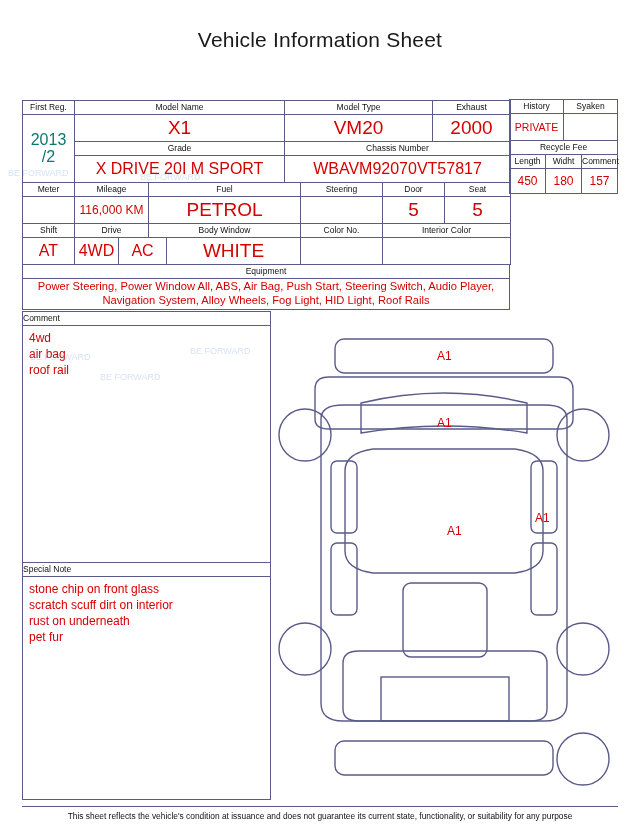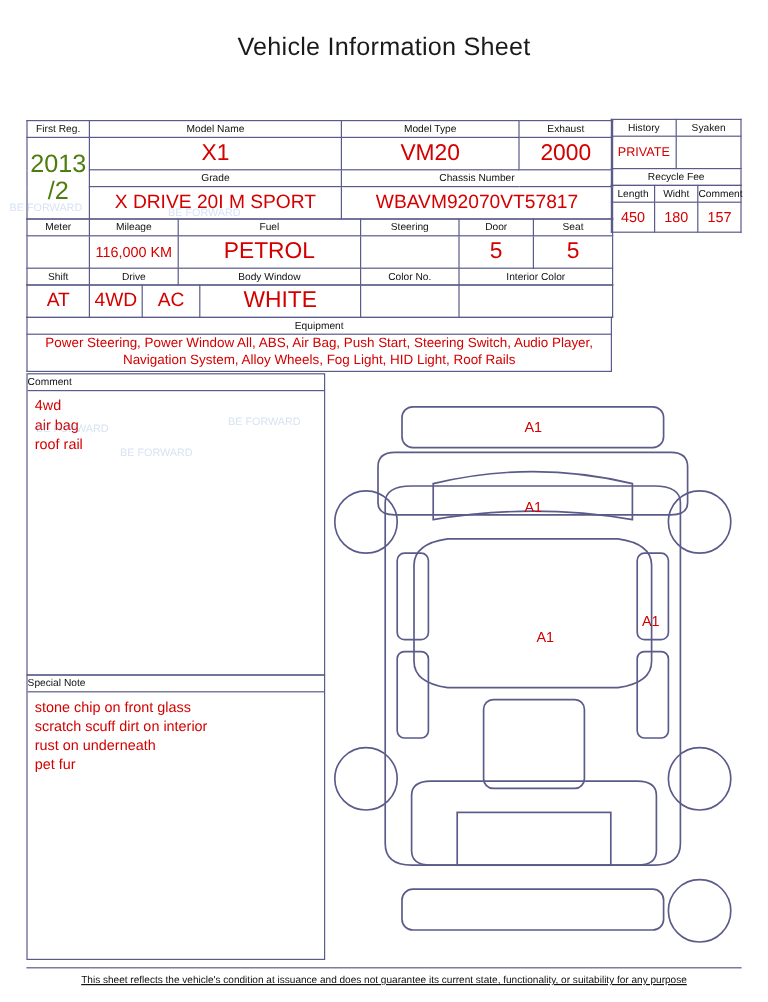--- a/index.html
+++ b/index.html
@@ -76,22 +76,22 @@
 
   .cell-multi {
     height: 52px;
     line-height: 1.05;
   }
   .twoline {
     display: flex;
     flex-direction: column;
     justify-content: center;
     height: 100%;
-    color: #4d7c0f;
-    font-size: 21px;
+    color: #0f766e;
+    font-size: 16px;
   }
   .twoline span { display: block; line-height: 1.05; }
 
   .equip-head {
     font-size: 8.5px;
     height: 13px;
     line-height: 13px;
   }
   .equip-body {
     color: #d40000;
@@ -147,21 +147,20 @@
     position: absolute;
     left: 22px;
     top: 806px;
     width: 596px;
     border-top: 1px solid #5b5b8a;
     font-size: 8.4px;
     color: #111;
     text-align: center;
     padding-top: 4px;
     box-sizing: border-box;
-    text-decoration: underline;
   }
   .wm {
     position: absolute;
     color: rgba(120,160,215,0.30);
     font-size: 9px;
     font-family: "Liberation Sans", sans-serif;
     pointer-events: none;
     white-space: nowrap;
   }
 </style>

